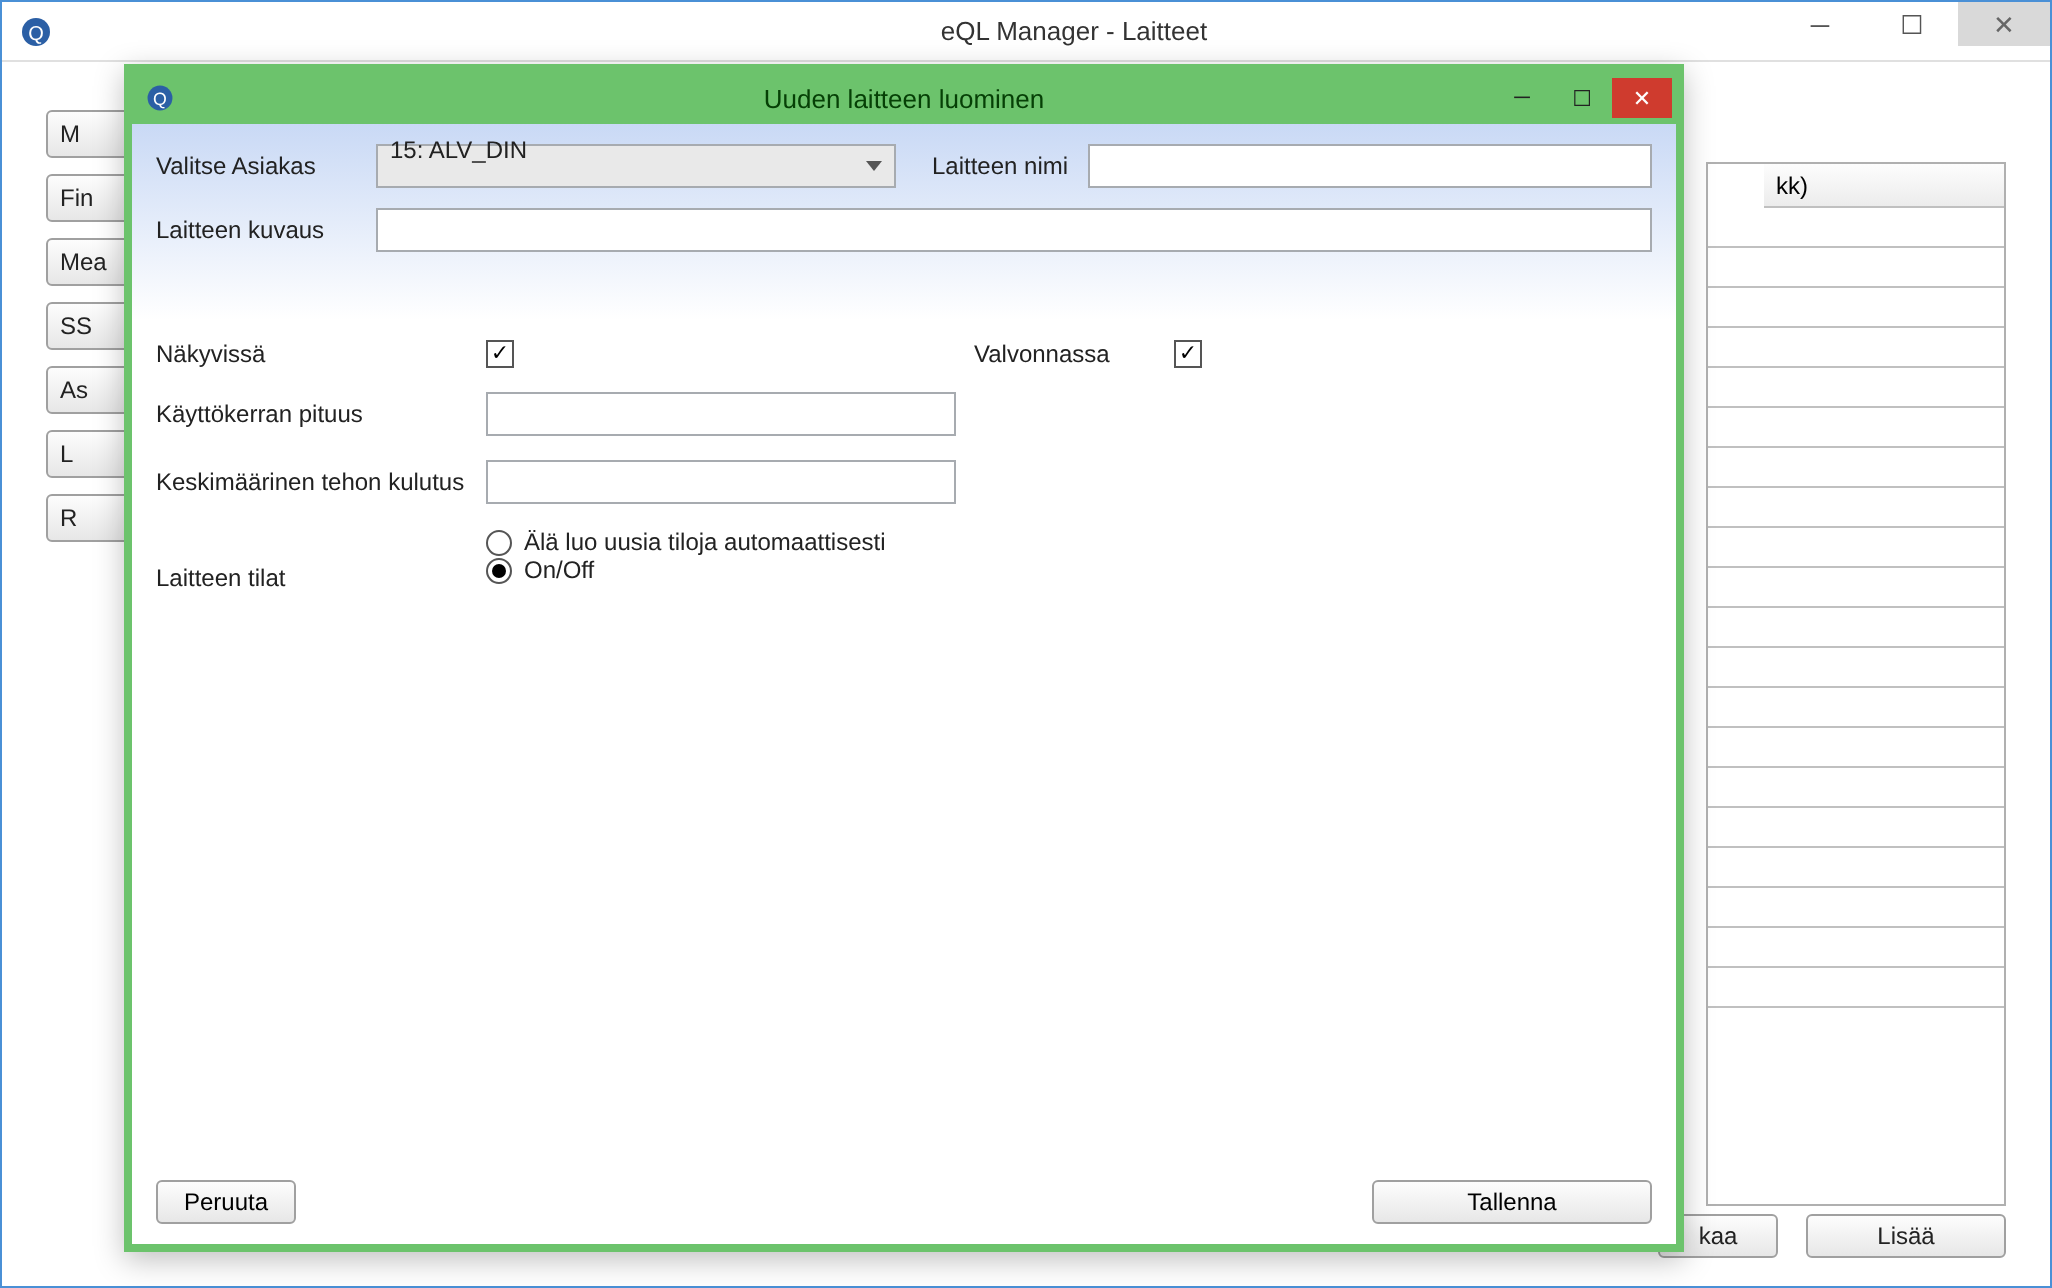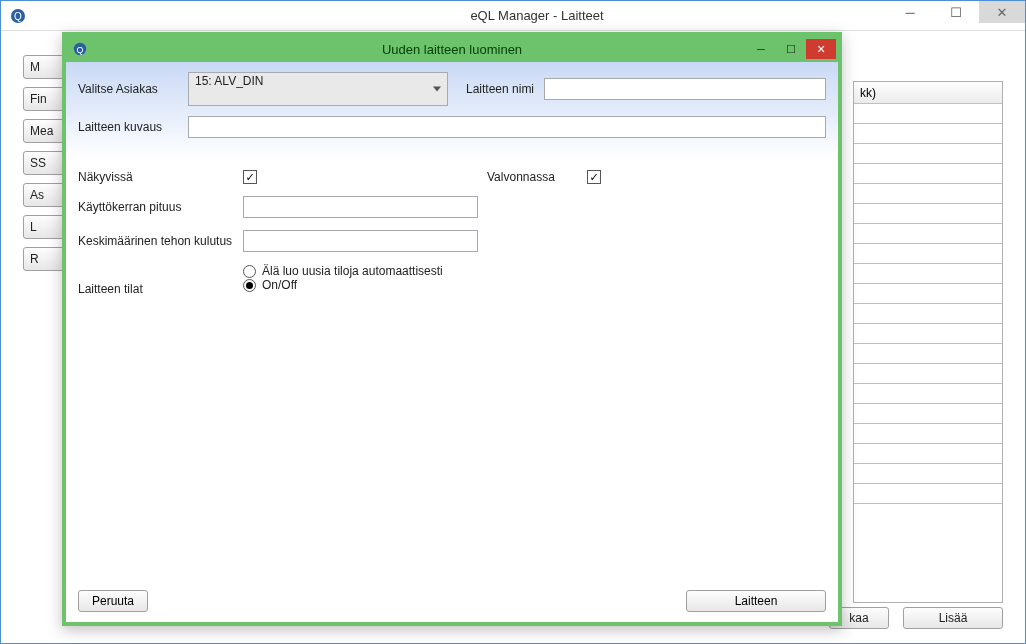--- a/index.html
+++ b/index.html
@@ -13,21 +13,21 @@
   .win-btns { margin-left:auto; display:flex; height:100%; }
   .win-btn { width:46px; height:22px; display:flex; align-items:center; justify-content:center; font-size:13px; color:#555; background:#fff; }
   .win-btn.close-parent { background:#d9d9d9; color:#666; }
 
   
   .left-buttons { position:absolute; left:22px; top:54px; display:flex; flex-direction:column; gap:8px; }
   .left-btn { width:90px; height:24px; background:linear-gradient(#fdfdfd,#e7e7e7); border:1px solid #a0a0a0; border-radius:3px; font-size:12px; color:#222; padding:0 6px; overflow:hidden; text-overflow:clip; white-space:nowrap; display:flex; align-items:center; }
 
   
   .right-table { position:absolute; right:22px; top:80px; width:150px; bottom:40px; border:1px solid #b0b0b0; background:#fff; }
-  .right-table-header { height:22px; background:linear-gradient(#fdfdfd,#ececec); border-bottom:1px solid #c0c0c0; font-size:12px; padding-left:6px; line-height:22px; }
+  .right-table-header { height:22px; background:linear-gradient(#fdfdfd,#ececec); border-bottom:1px solid #c0c0c0; font-size:12px; padding-left:6px; line-height:22px;margin-left:28px; }
   .right-table-rows { }
   .right-table-row { height:20px; border-bottom:1px solid #c0c0c0; }
 
   .bottom-buttons { position:absolute; right:22px; bottom:14px; display:flex; gap:14px; }
   .big-btn { width:100px; height:22px; background:linear-gradient(#fdfdfd,#e7e7e7); border:1px solid #a0a0a0; border-radius:3px; font-size:12px; display:flex; align-items:center; justify-content:center; color:#222; }
 
   
   .dialog { position:absolute; left:62px; top:32px; width:780px; height:594px; border:4px solid #6cc36c; background:#fff; box-shadow:0 4px 14px rgba(0,0,0,.25); }
   .dialog-titlebar { height:26px; background:#6cc36c; display:flex; align-items:center; position:relative; }
   .dialog-titlebar .app-icon { width:16px; height:16px; margin-left:6px; }
@@ -36,21 +36,21 @@
   .dwin-btn { width:30px; height:20px; display:flex; align-items:center; justify-content:center; font-size:11px; color:#222; background:#6cc36c; }
   .dwin-btn.close { background:#cf3b2e; color:#fff; }
 
   .dialog-body { position:absolute; top:26px; left:0; right:0; bottom:0; background:#fff; }
 
   .gradient-strip { height:98px; background:linear-gradient(#c9d9f5,#ffffff); border-bottom:0; padding:10px 12px 0 12px; position:relative; }
 
   .row { display:flex; align-items:center; gap:10px; margin-bottom:10px; font-size:12px; color:#222; }
   .label { font-size:12px; color:#222; }
 
-  .combo { position:relative; width:260px; height:34px; border:1px solid #a7abb0; background:#e9e9e9; font-size:12px; display:flex; align-items:center; padding:0 20px 16px 6px; }
+  .combo { position:relative; width:260px; height:22px; border:1px solid #a7abb0; background:#e9e9e9; font-size:12px; display:flex; align-items:center; padding:0 20px 16px 6px; }
   .combo::after { content:""; position:absolute; right:6px; top:50%; transform:translateY(-50%); border-left:4px solid transparent; border-right:4px solid transparent; border-top:5px solid #555; }
 
   .text-input { height:22px; border:1px solid #a7abb0; background:#fff; font-size:12px; padding:0 6px; }
 
   .form-area { padding:10px 12px; font-size:12px; color:#222; }
   .form-row { display:flex; align-items:center; margin-bottom:12px; }
   .form-row .flabel { width:165px; font-size:12px; }
 
   .chk { width:14px; height:14px; border:1px solid #555; display:inline-flex; align-items:center; justify-content:center; font-size:11px; line-height:1; background:#fff; }
   .chk.checked::after { content:"✓"; color:#000; font-size:11px; }
@@ -186,16 +186,16 @@
           <div style="display:flex;align-items:center;margin-bottom:4px">
             <span class="radio checked"></span>
             <span>On/Off</span>
           </div>
         </div>
       </div>
     </div>
 
     <div class="dialog-footer">
       <div class="footer-btn small">Peruuta</div>
-      <div class="footer-btn">Laitteen</div>
+      <div class="footer-btn">Tallenna</div>
     </div>
   </div>
 </div>
 
 </body></html>

